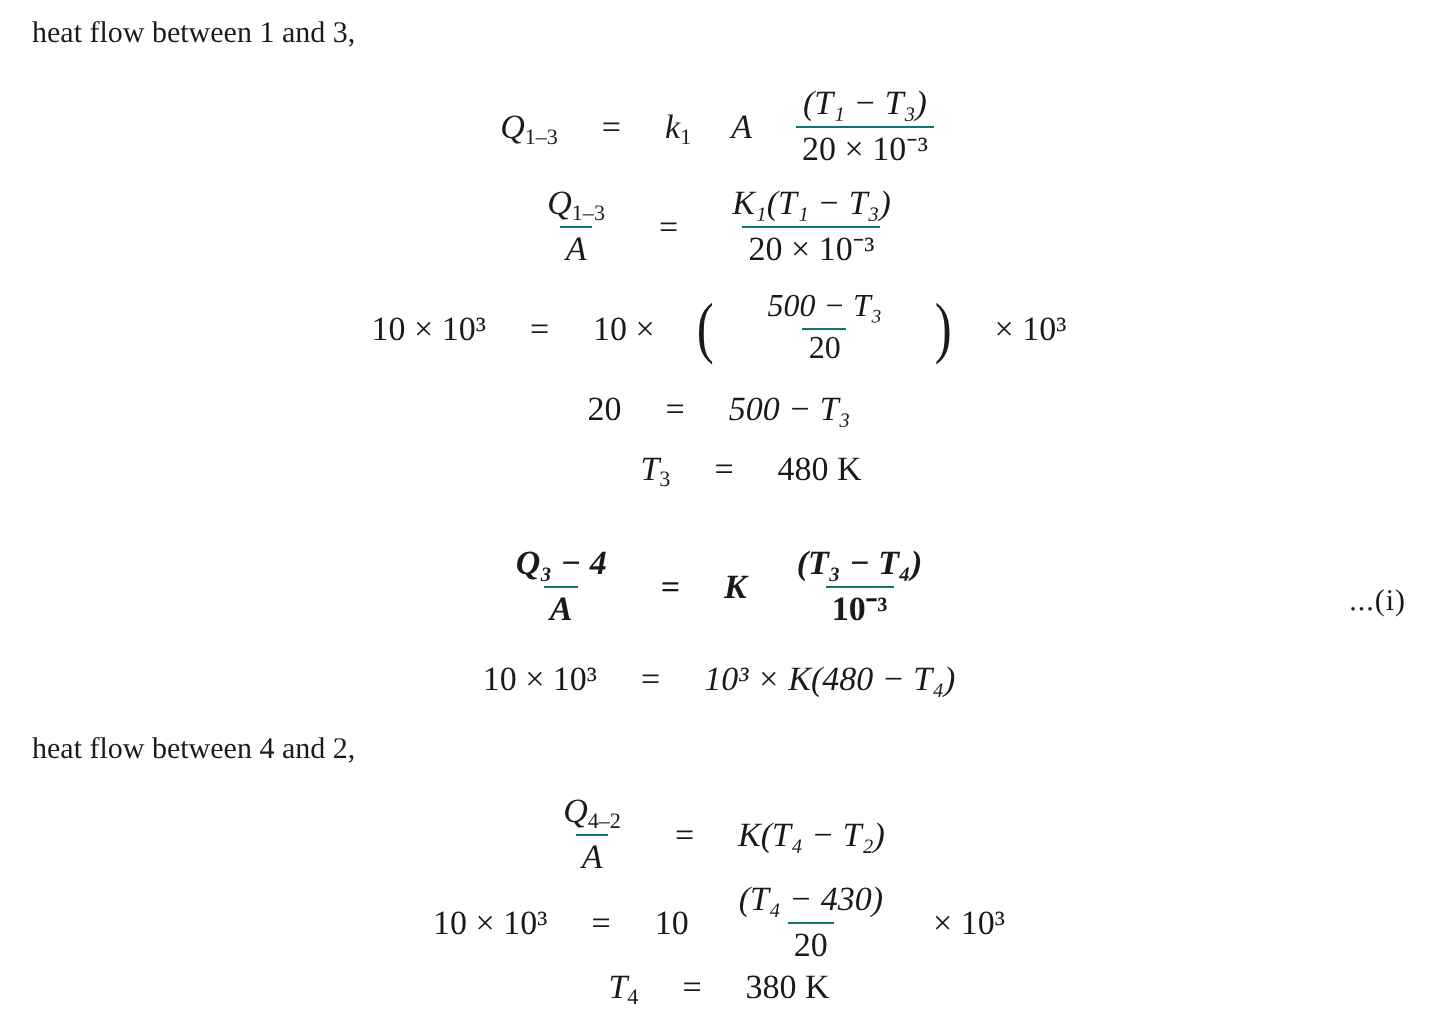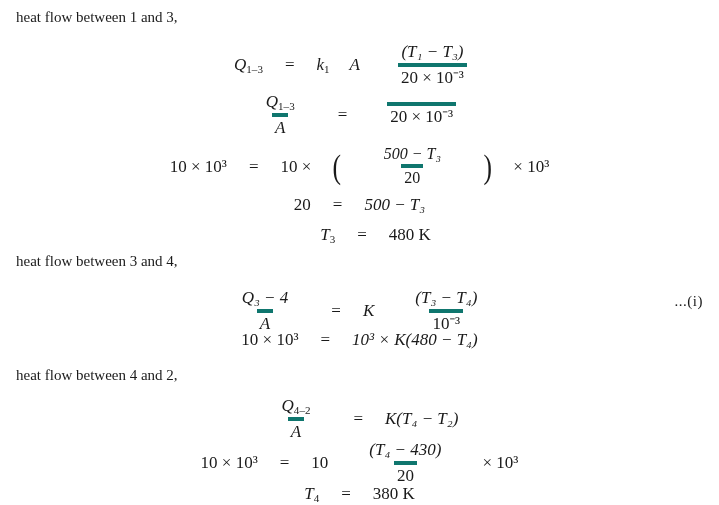--- a/index.html
+++ b/index.html
@@ -53,29 +53,29 @@
     font-style: normal;
     vertical-align: -0.28em;
     line-height: 0;
   }
   .frac {
     display: inline-flex;
     flex-direction: column;
     align-items: center;
     justify-content: center;
     vertical-align: middle;
-    margin: 0 18px;
+    margin: 0 2px;
   }
   .frac .num {
     padding: 0 3px 1px 3px;
     font-size: 17px;
     line-height: 1.15;
   }
   .frac .den {
-    border-top: 4px solid #0f766e;
+    border-top: 1px solid #0f766e;
     padding: 1px 3px 0 3px;
     font-size: 17px;
     line-height: 1.15;
   }
   .frac.small .num, .frac.small .den {
     font-size: 16px;
   }
   .paren-big {
     display: inline-flex;
     align-items: center;
@@ -119,20 +119,21 @@
   </div>
 
   <div class="eq-row" style="top:92px;">
     <span class="eq">
       <span class="frac">
         <span class="num it">Q<sub>1–3</sub></span>
         <span class="den it">A</span>
       </span>
       <span class="eqsign">=</span>
       <span class="frac">
+        <span class="num it">K₁(T₁ − T₃)</span>
         <span class="den up">20 × 10⁻³</span>
       </span>
     </span>
   </div>
 
   <div class="eq-row" style="top:145px;">
     <span class="eq">
       <span class="up">10 × 10³</span>
       <span class="eqsign">=</span>
       <span class="up">10 ×</span>
@@ -155,23 +156,22 @@
   </div>
 
   <div class="eq-row" style="top:226px;padding-left:16px;">
     <span class="eq">
       <span class="it">T<sub>3</sub></span>
       <span class="eqsign">=</span>
       <span class="up">480 K</span>
     </span>
   </div>
 
-  <div class="line-text" style="top:252px;">heat flow between 3 and 4,</div>
-
-  <div class="eq-row" style="top:288px;">
+
+  <div class="eq-row" style="top:272px;font-weight:bold;">
     <span class="eq">
       <span class="frac">
         <span class="num it">Q₃ − 4</span>
         <span class="den it">A</span>
       </span>
       <span class="eqsign">=</span>
       <span class="it">K</span>
       <span class="frac">
         <span class="num it">(T₃ − T₄)</span>
         <span class="den up">10⁻³</span>

